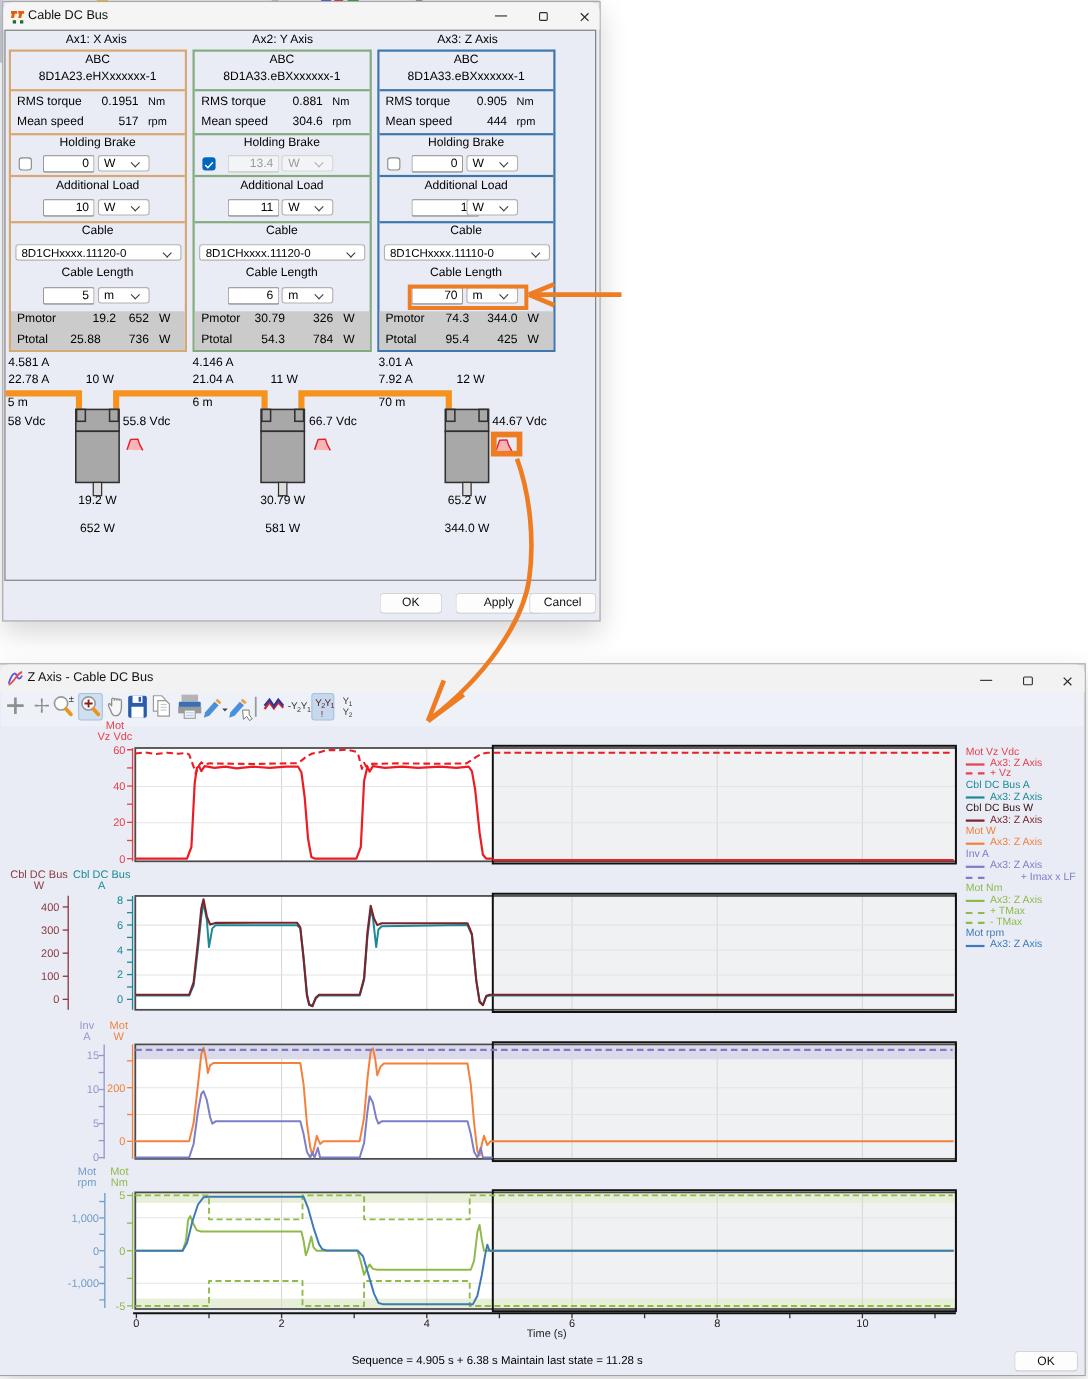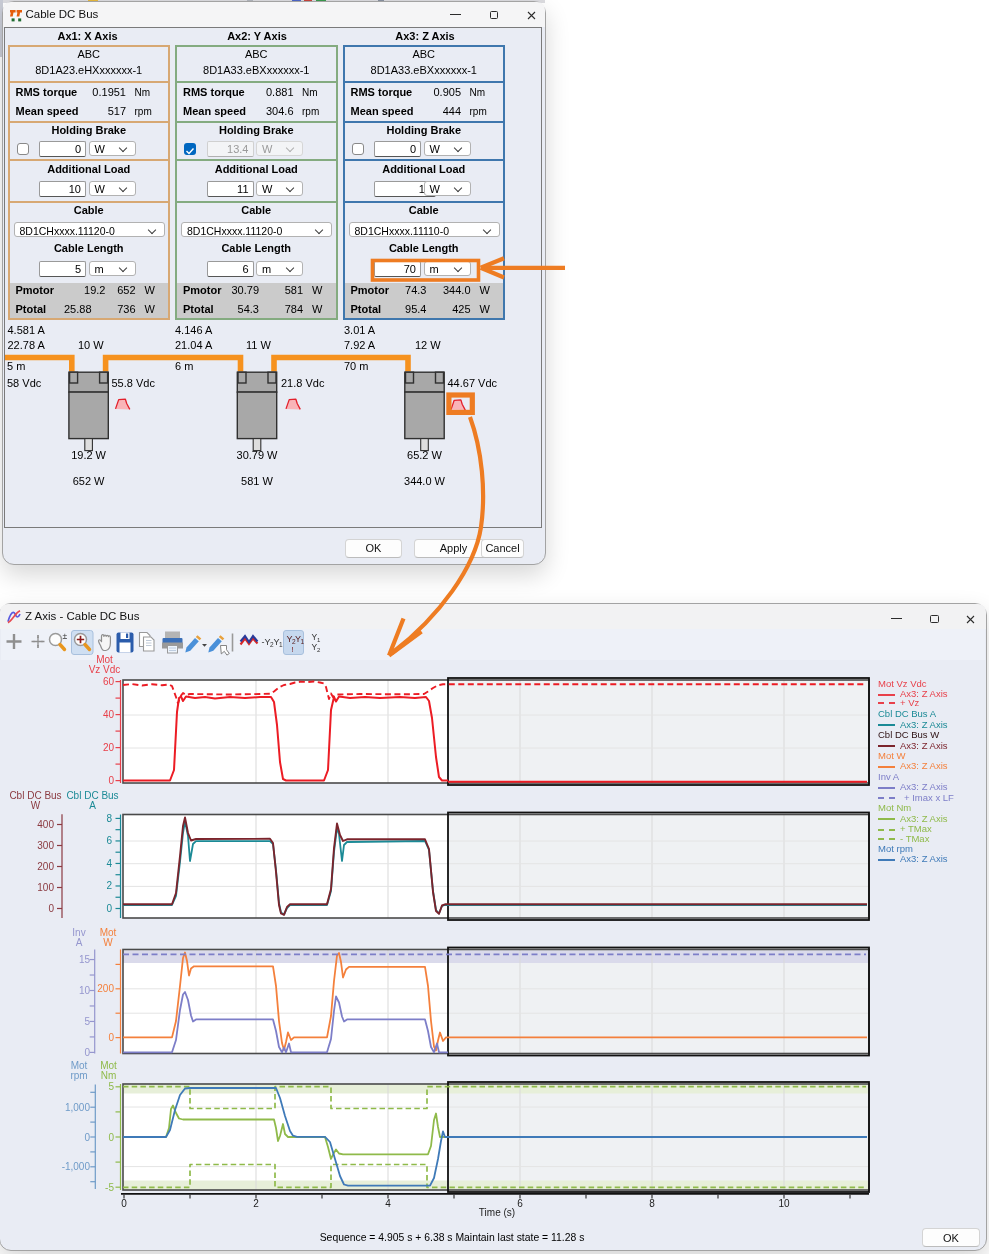--- a/index.html
+++ b/index.html
@@ -1,20 +1,20 @@
 <!DOCTYPE html>
 <html><head><meta charset="utf-8"><style>
 *{margin:0;padding:0;box-sizing:border-box}
 html,body{width:989px;height:1254px;background:#fff;font-family:"Liberation Sans",sans-serif;overflow:hidden;position:relative}
 .a{position:absolute}
 .t{position:absolute;font-size:11px;line-height:12px;white-space:nowrap;color:#000}
-.b{font-weight:bold}
+.b{font-weight:normal}
 .c{text-align:center}
 .r{text-align:right}
-.win{position:absolute;background:#e9ecf4;border:1px solid #a3a3a3;border-radius:12px;box-shadow:0 10px 24px rgba(0,0,0,.16)}
+.win{position:absolute;background:#e9ecf4;border:1px solid #a3a3a3;border-radius:0;box-shadow:0 10px 24px rgba(0,0,0,.16)}
 .tb{position:absolute;left:0;right:0;top:0;height:25px;background:#f5f5f6;border-radius:8px 8px 0 0}
 .tt{position:absolute;left:22.5px;top:6px;font-size:11.5px;color:#111;white-space:nowrap}
 .inp{position:absolute;background:#fff;border:1px solid #9a9a9a;border-bottom:1.8px solid #565656;border-radius:2px;font-size:11px;text-align:right;padding:1px 4px 0 0;color:#000}
 .dd{position:absolute;background:#fff;border:1px solid #b2b2b2;border-radius:3px;font-size:11px;color:#000;padding:1.5px 0 0 5px}
 .dd i{position:absolute;right:9px;top:3.5px;width:6px;height:6px;border-right:1.4px solid #3c3c3c;border-bottom:1.4px solid #3c3c3c;transform:rotate(45deg)}
 .dd.dis{background:#f3f4f6;border-color:#d6d6d6;color:#9a9a9a}
 .dd.dis i{border-color:#b0b0b0}
 .btn{position:absolute;background:#fdfdfd;border:1px solid #d4d4d4;border-bottom-color:#bcbcbc;border-radius:4px;font-size:11px;color:#111;text-align:center;padding-top:2.5px}
 .wb{position:absolute;color:#2c2c2c;font-size:11px}
 .lg{position:absolute;font-size:9.5px;line-height:10.3px;white-space:nowrap}
@@ -104,21 +104,21 @@
 <div class="dd" style="left:79px;top:134.4px;width:47px;height:15px">W<i></i></div>
 <div class="a" style="left:0;top:154.5px;width:158.5px;height:2px;background:#84ab80"></div>
 <div class="t b c" style="left:0;top:157px;width:158.5px">Cable</div>
 <div class="dd" style="left:4px;top:175.5px;width:151px;height:15px;font-size:10.5px">8D1CHxxxx.11120-0<i></i></div>
 <div class="t b c" style="left:0;top:195.5px;width:158.5px">Cable Length</div>
 <div class="inp" style="left:29.5px;top:214px;width:47px;height:16px">6</div>
 <div class="dd" style="left:79px;top:214px;width:47px;height:15px">m<i></i></div>
 <div class="a" style="left:0;top:236px;width:158.5px;height:35px;background:#cbcbcb">
 <div class="t b" style="left:6px;top:1.5px">Pmotor</div>
         <div class="t r" style="left:30px;top:1.5px;width:52px">30.79</div>
-        <div class="t r" style="left:86px;top:1.5px;width:40px">581</div>
+        <div class="t r" style="left:86px;top:1.5px;width:40px">326</div>
         <div class="t" style="left:135px;top:1.5px">W</div>
 <div class="t b" style="left:6px;top:20px">Ptotal</div>
         <div class="t r" style="left:30px;top:20px;width:52px">54.3</div>
         <div class="t r" style="left:86px;top:20px;width:40px">784</div>
         <div class="t" style="left:135px;top:20px">W</div>
 </div>
 </div>
 <div class="a" style="left:339.5px;top:42.5px;width:162.5px;height:275px;border:2px solid #3f77ad">
 <div class="t c" style="left:0;top:1.5px;width:158.5px">ABC</div>
 <div class="t c" style="left:0;top:17.5px;width:158.5px">8D1A33.eBXxxxxxx-1</div>
@@ -162,21 +162,21 @@
 <div class="t" style="left:75px;top:336.5px">10 W</div>
 <div class="t" style="left:172px;top:336.5px">21.04 A</div>
 <div class="t" style="left:243px;top:336.5px">11 W</div>
 <div class="t" style="left:341px;top:336.5px">7.92 A</div>
 <div class="t" style="left:412px;top:336.5px">12 W</div>
 <div class="t" style="left:4px;top:357.5px">5 m</div>
 <div class="t" style="left:172px;top:357.5px">6 m</div>
 <div class="t" style="left:341px;top:357.5px">70 m</div>
 <div class="t" style="left:4px;top:375px">58 Vdc</div>
 <div class="t" style="left:108.5px;top:375px">55.8 Vdc</div>
-<div class="t" style="left:278px;top:375px">21.8 Vdc</div>
+<div class="t" style="left:278px;top:375px">66.7 Vdc</div>
 <div class="t" style="left:444.5px;top:375px">44.67 Vdc</div>
 <div class="t c" style="left:45.599999999999994px;top:446.5px;width:80px">19.2 W</div>
 <div class="t c" style="left:45.599999999999994px;top:472.5px;width:80px">652 W</div>
 <div class="t c" style="left:214px;top:446.5px;width:80px">30.79 W</div>
 <div class="t c" style="left:214px;top:472.5px;width:80px">581 W</div>
 <div class="t c" style="left:381.5px;top:446.5px;width:80px">65.2 W</div>
 <div class="t c" style="left:381.5px;top:472.5px;width:80px">344.0 W</div>
 <svg class="a" style="left:0;top:0" width="543" height="563" viewBox="0 0 543 563">
 <path d="M2 355.55 H68.8 V369.5 M102.6 369.5 V355.55 H237.5 V369.5 M271 369.5 V355.55 H405 V369.5" stroke="#f6921e" stroke-width="5.6" fill="none"></path>
 <g stroke="#303030" stroke-width="1.4">
@@ -201,21 +201,21 @@
         <rect x="417.7" y="436.6" width="7.6" height="12" fill="#dedede" stroke-width="1.1"></rect>
       </g>
 <path d="M112.5 406.90000000000003 L115.7 397.6 L122.4 397.2 L123.7 401.5 L126.8 407.40000000000003" fill="#f9b4b8" stroke="#e3202b" stroke-width="1.3" stroke-linejoin="round"></path>
 <path d="M283 406.90000000000003 L286.2 397.6 L292.9 397.2 L294.2 401.5 L297.3 407.40000000000003" fill="#f9b4b8" stroke="#e3202b" stroke-width="1.3" stroke-linejoin="round"></path>
 <path d="M448 407.6 L451.2 398.3 L457.9 397.9 L459.2 402.2 L462.3 408.1" fill="#f9b4b8" stroke="#e3202b" stroke-width="1.3" stroke-linejoin="round"></path>
 <rect x="445.9" y="393" width="23.4" height="17.4" fill="none" stroke="#ee7c22" stroke-width="5.2"></rect>
 <rect x="369.5" y="258.5" width="106" height="19.5" fill="none" stroke="#ee7c22" stroke-width="3.6"></rect>
 </svg>
 <div class="btn" style="left:342px;top:536.5px;width:57px;height:19px">OK</div>
 <div class="btn" style="left:410.5px;top:536.5px;width:80px;height:19px">Apply</div>
-<div class="btn" style="left:478px;top:536.5px;width:43px;height:19px">Cancel</div>
+<div class="btn" style="left:478px;top:536.5px;width:61px;height:19px">Cancel</div>
 </div>
 <div class="win" style="left:-1px;top:603px;width:988px;height:648px">
 <div class="tb" style="background:#f2f2f3"></div>
 <svg class="a" style="left:7px;top:5px" width="14" height="15" viewBox="0 0 15 15">
 <path d="M1 13 C3 6 5 3 7 3 C9 3 9 8 11 8 C12 8 13 7 14 5" stroke="#5a5ae0" stroke-width="1.8" fill="none"></path>
 <path d="M1 14 C5 13 9 3 14 1.5" stroke="#e84a50" stroke-width="1.8" fill="none"></path>
 </svg>
 <div class="tt" style="left:25px">Z Axis - Cable DC Bus</div>
 <div class="wb" style="left:891px;top:13.5px;width:11px;height:1.2px;background:#2c2c2c"></div>
 <div class="wb" style="left:930px;top:10.5px;width:8.5px;height:8.5px;border:1.2px solid #2c2c2c;border-radius:1.5px"></div>
@@ -490,21 +490,21 @@
 <div class="lg" style="left:878px;top:730.0px;color:#2e1214">Cbl DC Bus W</div>
 <div class="a" style="left:878px;top:745.0px;width:17px;border-top:2px solid #7b242c"></div>
 <div class="lg" style="left:900px;top:740.5px;color:#7b242c">Ax3: Z Axis</div>
 <div class="lg" style="left:878px;top:751.0px;color:#f4803c">Mot W</div>
 <div class="a" style="left:878px;top:765.5px;width:17px;border-top:2px solid #f4803c"></div>
 <div class="lg" style="left:900px;top:761.0px;color:#f4803c">Ax3: Z Axis</div>
 <div class="lg" style="left:878px;top:771.5px;color:#7d7ec8">Inv A</div>
 <div class="a" style="left:878px;top:786.5px;width:17px;border-top:2px solid #7d7ec8"></div>
 <div class="lg" style="left:900px;top:782.0px;color:#7d7ec8">Ax3: Z Axis</div>
 <div class="a" style="left:878px;top:797.0px;width:17px;border-top:2px dashed #7d7ec8"></div>
-<div class="lg" style="left:904px;top:792.5px;color:#7d7ec8">+ Imax x LF</div>
+<div class="lg" style="left:928px;top:792.5px;color:#7d7ec8">+ Imax x LF</div>
 <div class="lg" style="left:878px;top:803.0px;color:#8fba4a">Mot Nm</div>
 <div class="a" style="left:878px;top:818.0px;width:17px;border-top:2px solid #8fba4a"></div>
 <div class="lg" style="left:900px;top:813.5px;color:#8fba4a">Ax3: Z Axis</div>
 <div class="a" style="left:878px;top:828.5px;width:17px;border-top:2px dashed #8fba4a"></div>
 <div class="lg" style="left:900px;top:824.0px;color:#8fba4a">+ TMax</div>
 <div class="a" style="left:878px;top:838.0px;width:17px;border-top:2px dashed #8fba4a"></div>
 <div class="lg" style="left:900px;top:833.5px;color:#8fba4a">- TMax</div>
 <div class="lg" style="left:878px;top:844.0px;color:#3f7ab8">Mot rpm</div>
 <div class="a" style="left:878px;top:858.5px;width:17px;border-top:2px solid #3f7ab8"></div>
 <div class="lg" style="left:900px;top:854.0px;color:#3f7ab8">Ax3: Z Axis</div>

